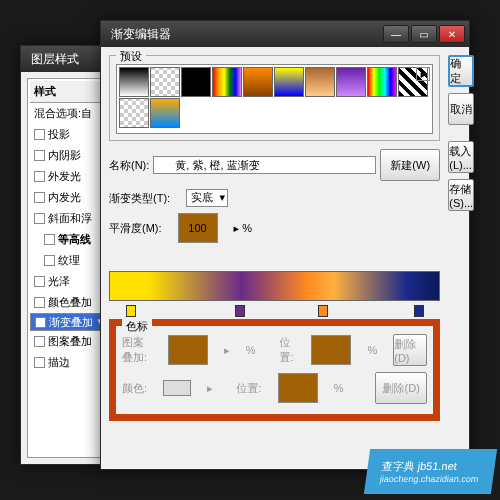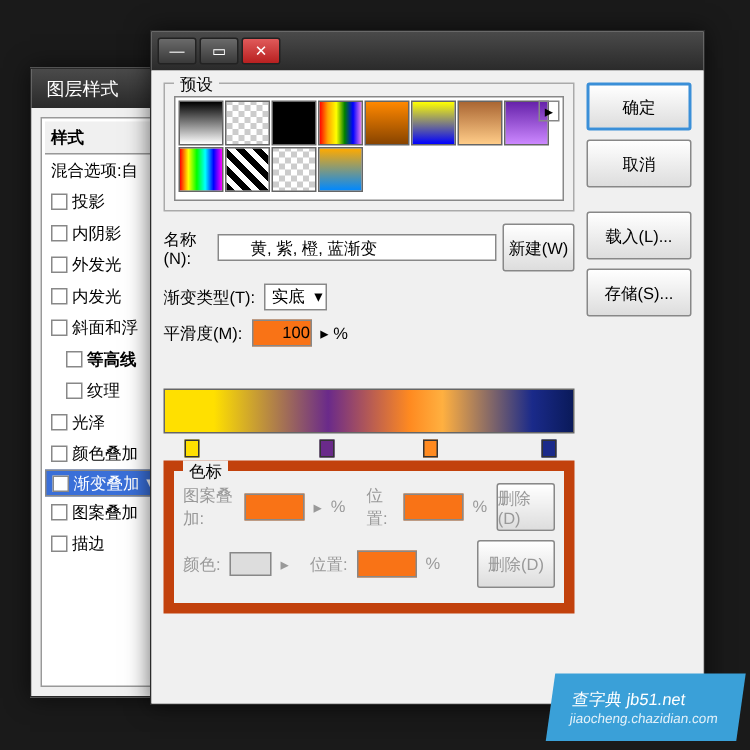--- a/index.html
+++ b/index.html
@@ -24,24 +24,24 @@
 .gradside{width:70px;display:flex;flex-direction:column;gap:6px}
 .btn{height:32px;border:1px solid #888;background:linear-gradient(#fff,#ddd);border-radius:2px;font-size:11px;display:flex;align-items:center;justify-content:center;cursor:pointer}
 .btn.primary{border:2px solid #3a8fd8}
 .group{border:1px solid #aaa;padding:8px 6px 6px;margin-bottom:8px;position:relative}
 .group .legend{position:absolute;top:-7px;left:6px;background:#f0f0f0;padding:0 4px}
 .presets{border:1px solid #888;background:#fff;height:70px;display:flex;flex-wrap:wrap;align-content:flex-start;padding:2px;gap:1px;position:relative}
 .presets .menu{position:absolute;right:2px;top:2px;border:1px solid #888;width:14px;height:14px;display:flex;align-items:center;justify-content:center}
 .swatch{width:30px;height:30px;border:1px solid #666}
 .namerow{display:flex;align-items:center;gap:4px;margin-bottom:8px}
 .txtinput{flex:1;height:18px;border:1px solid #888;padding:0 21px;background:#fff}
-.row{display:flex;align-items:center;gap:6px;margin-bottom:6px}
+.row{display:flex;align-items:center;gap:16px;margin-bottom:6px}
 .sel{height:18px;border:1px solid #888;background:#fff;padding:0 14px 0 4px;position:relative}
 .sel::after{content:"▾";position:absolute;right:2px;top:1px}
-.numinput{width:40px;height:18px;border:1px solid #888;background:#f97316;text-align:right}
+.numinput{width:40px;height:30px;border:1px solid #888;background:#a16207;text-align:center}
 .gradbar{height:30px;border:1px solid #666;margin:8px 0 4px;background:linear-gradient(90deg,#ffe000 0%,#ffe000 12%,#6a2a8a 40%,#ff8a20 60%,#ffb040 68%,#1a2a8a 90%,#0a1a5a 100%)}
 .stops{position:relative;height:14px}
 .stop{position:absolute;width:10px;height:12px;border:1px solid #333;top:0}
 .fieldset{border:7px solid #c2410c;padding:8px 6px 4px;position:relative}
 .fieldset .legend{position:absolute;top:-7px;left:6px;background:#f0f0f0;padding:0 4px}
 .disabled{color:#999}
 .colorwell{width:28px;height:16px;border:1px solid #888;background:#ddd}
 .watermark{position:absolute;right:6px;bottom:6px;background:#3aa0d8;color:#fff;padding:10px 14px;font-size:14px;transform:skewX(-8deg)}
 .wmsub{font-size:9px;opacity:.85}
 </style>
@@ -110,20 +110,21 @@
             <span class="cb"></span>
             <span>描边</span>
           </div>
         </div>
     </div>
   </div>
 </div>
 
 <div class="win gradwin">
   <div class="titlebar">
+    <span class="title">渐变编辑器</span>
     <div class="winbtns">
       <div class="winbtn">—</div>
       <div class="winbtn">▭</div>
       <div class="winbtn close">✕</div>
     </div>
   </div>
   <div class="gradbody">
     <div class="gradmain">
       <div class="group">
         <span class="legend">预设</span>

